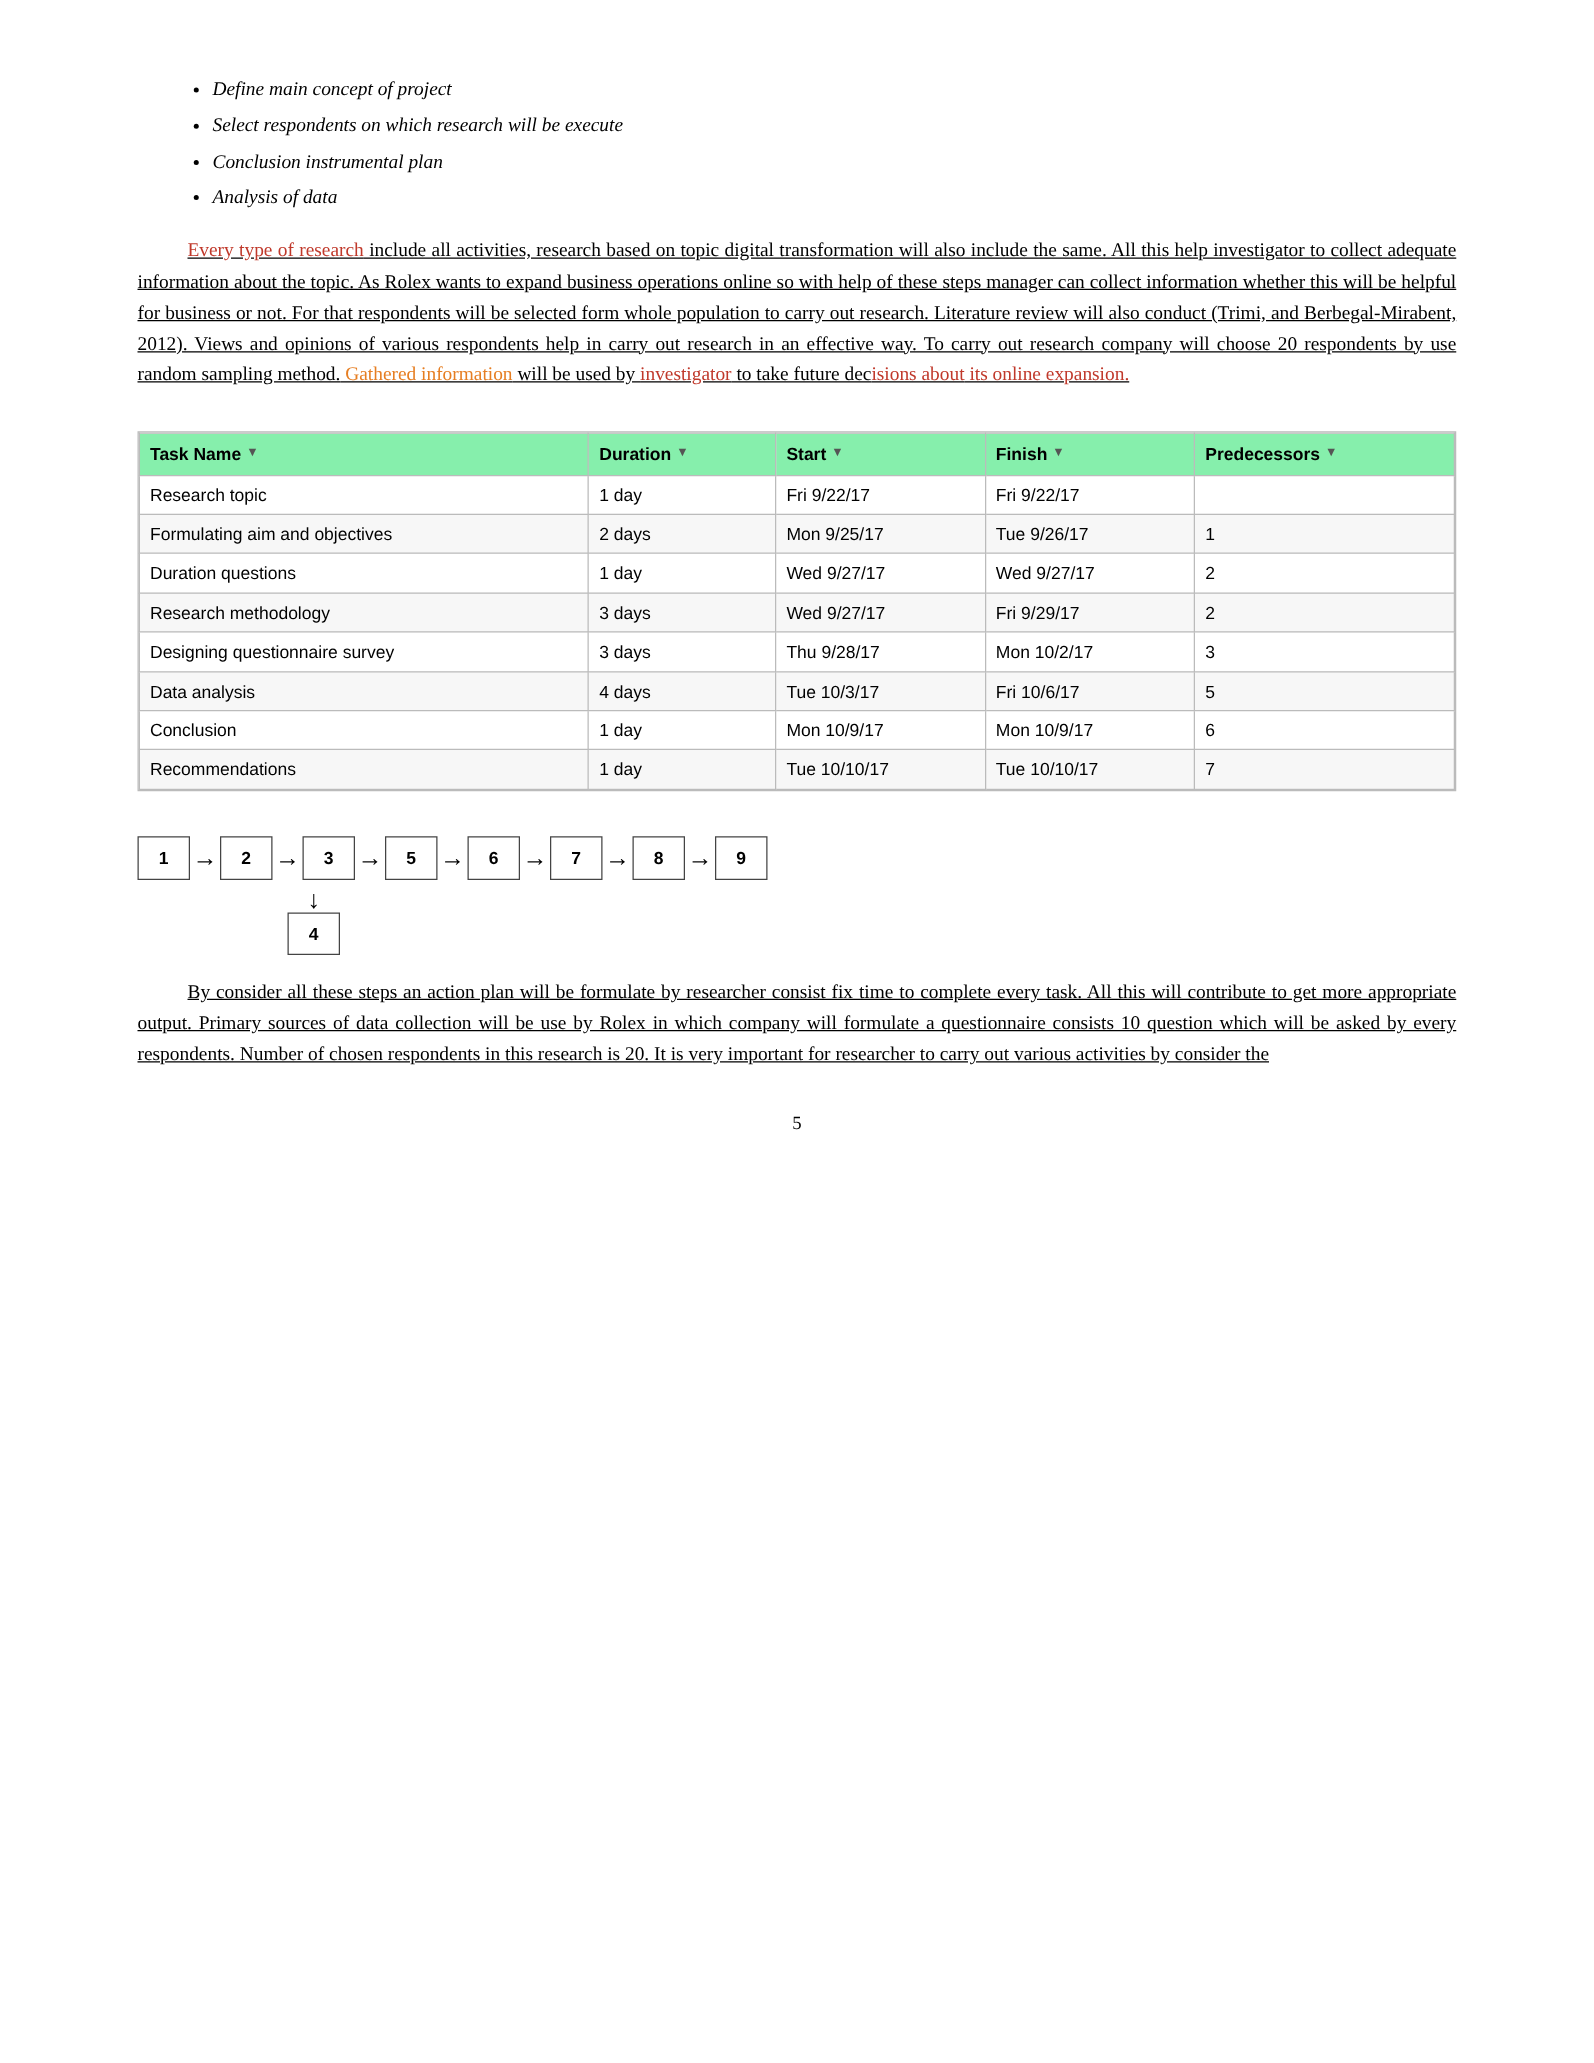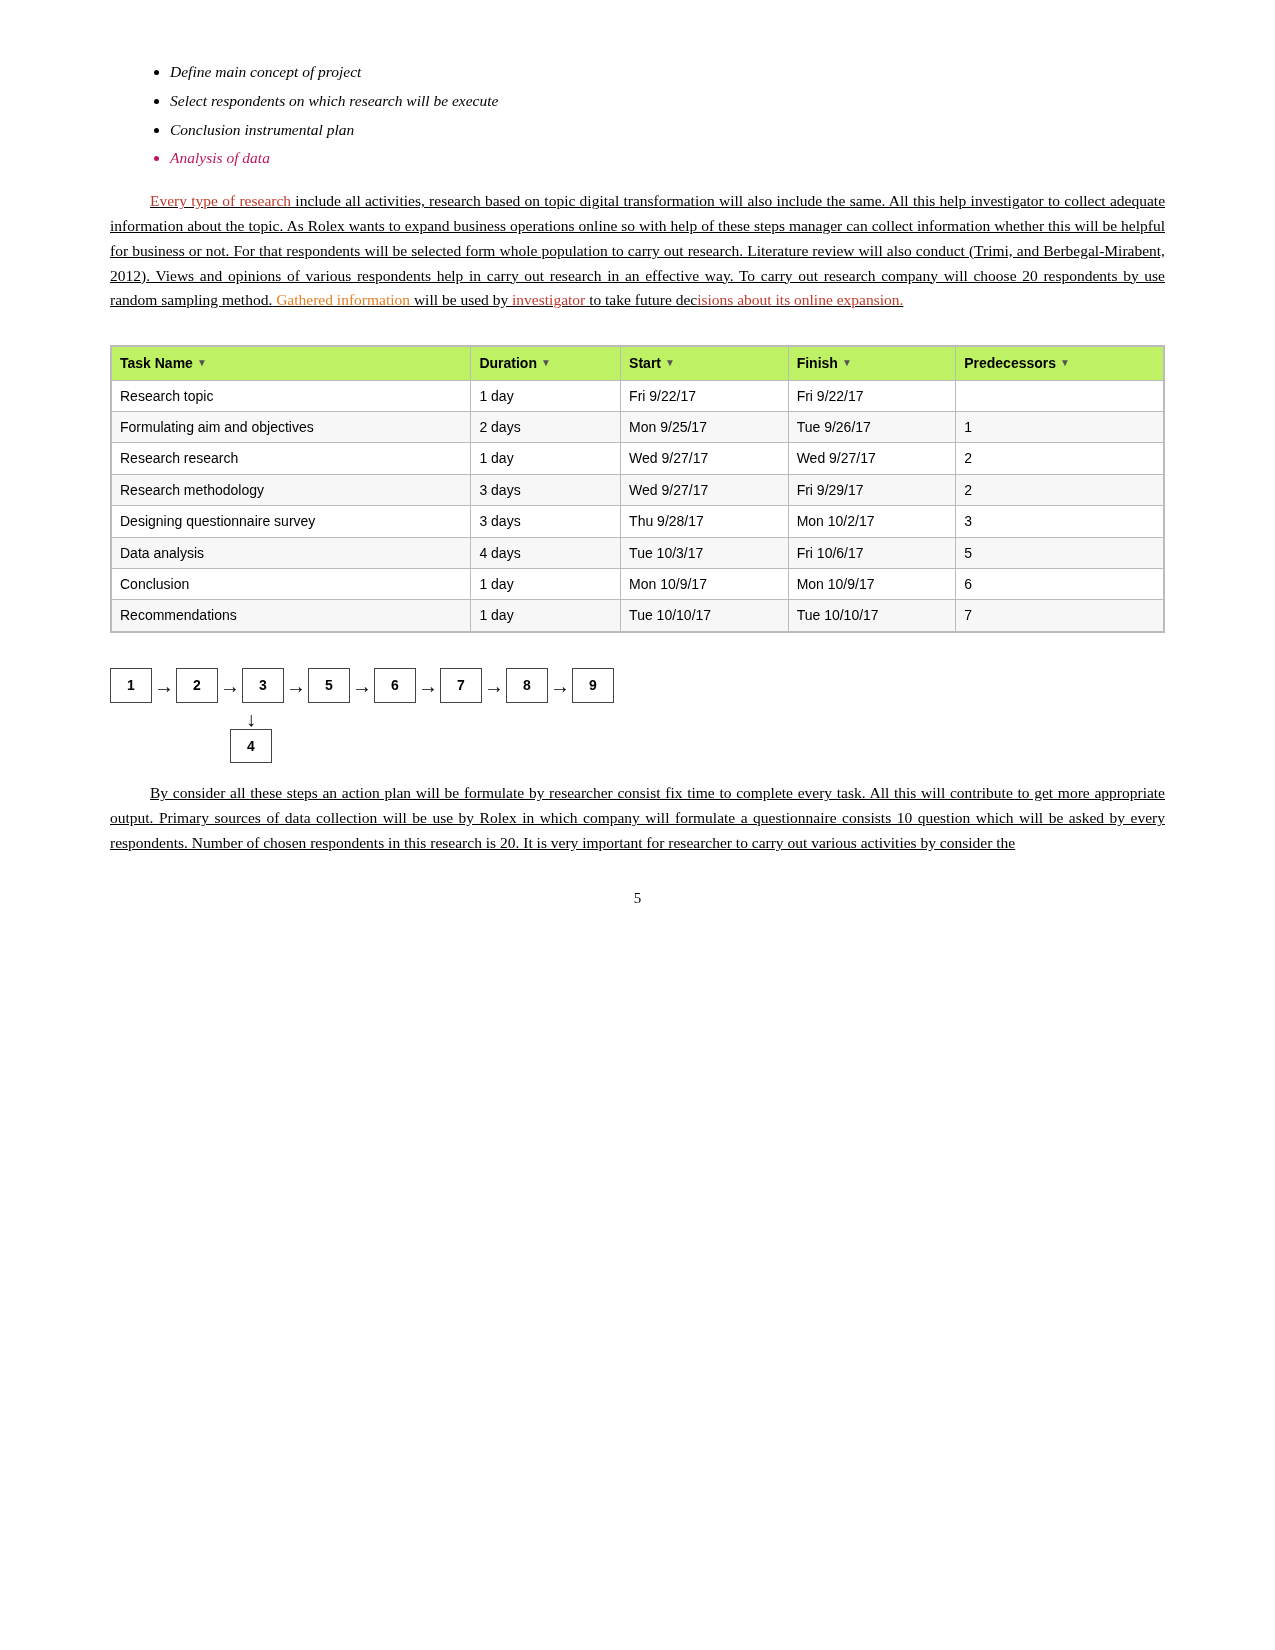--- a/index.html
+++ b/index.html
@@ -40,21 +40,21 @@
       display: inline-block;
       width: 100%;
     }
     .task-table {
       border-collapse: collapse;
       width: 100%;
       font-size: 14px;
       font-family: Arial, sans-serif;
     }
     .task-table th {
-      background: #bef264;
+      background: #86efac;
       border: 1px solid #bbb;
       padding: 5px 8px;
       font-weight: bold;
       text-align: left;
       white-space: nowrap;
     }
     .task-table th .th-inner {
       display: flex;
       align-items: center;
       gap: 4px;
@@ -104,21 +104,21 @@
 </head>
 <body>
 
 
 
 
 <ul class="bullet-list">
   <li>Define main concept of project</li>
   <li>Select respondents on which research will be execute</li>
   <li>Conclusion instrumental plan</li>
-  <li style="color:#be185d;">Analysis of data</li>
+  <li style="color:#000000;">Analysis of data</li>
 </ul>
 
 
 <p class="body-paragraph">
   <span class="highlight-red">Every type of research</span><span> include all activities, research based on topic digital transformation will also include the same. All this help investigator to collect adequate information about the topic. As Rolex wants to expand business operations online so with help of these steps manager can collect information whether this will be helpful for business or not. For that respondents will be selected form whole population to carry out research. Literature review will also conduct (Trimi, and Berbegal-Mirabent, 2012). Views and opinions of various respondents help in carry out research in an effective way. To carry out research company will choose 20 respondents by use random sampling method.</span><span class="highlight-orange"> Gathered information</span><span> will be used by </span><span class="highlight-red">investigator</span><span> to take future dec</span><span class="highlight-red">isions about</span><span class="highlight-red">  its online expansion.</span>
 </p>
 
 
 <div class="task-table-wrapper">
   <table class="task-table">
@@ -165,21 +165,21 @@
           <td></td>
         </tr>
         <tr>
           <td>Formulating aim and objectives</td>
           <td>2 days</td>
           <td>Mon 9/25/17</td>
           <td>Tue 9/26/17</td>
           <td>1</td>
         </tr>
         <tr>
-          <td>Research research</td>
+          <td>Duration questions</td>
           <td>1 day</td>
           <td>Wed 9/27/17</td>
           <td>Wed 9/27/17</td>
           <td>2</td>
         </tr>
         <tr>
           <td>Research methodology</td>
           <td>3 days</td>
           <td>Wed 9/27/17</td>
           <td>Fri 9/29/17</td>

